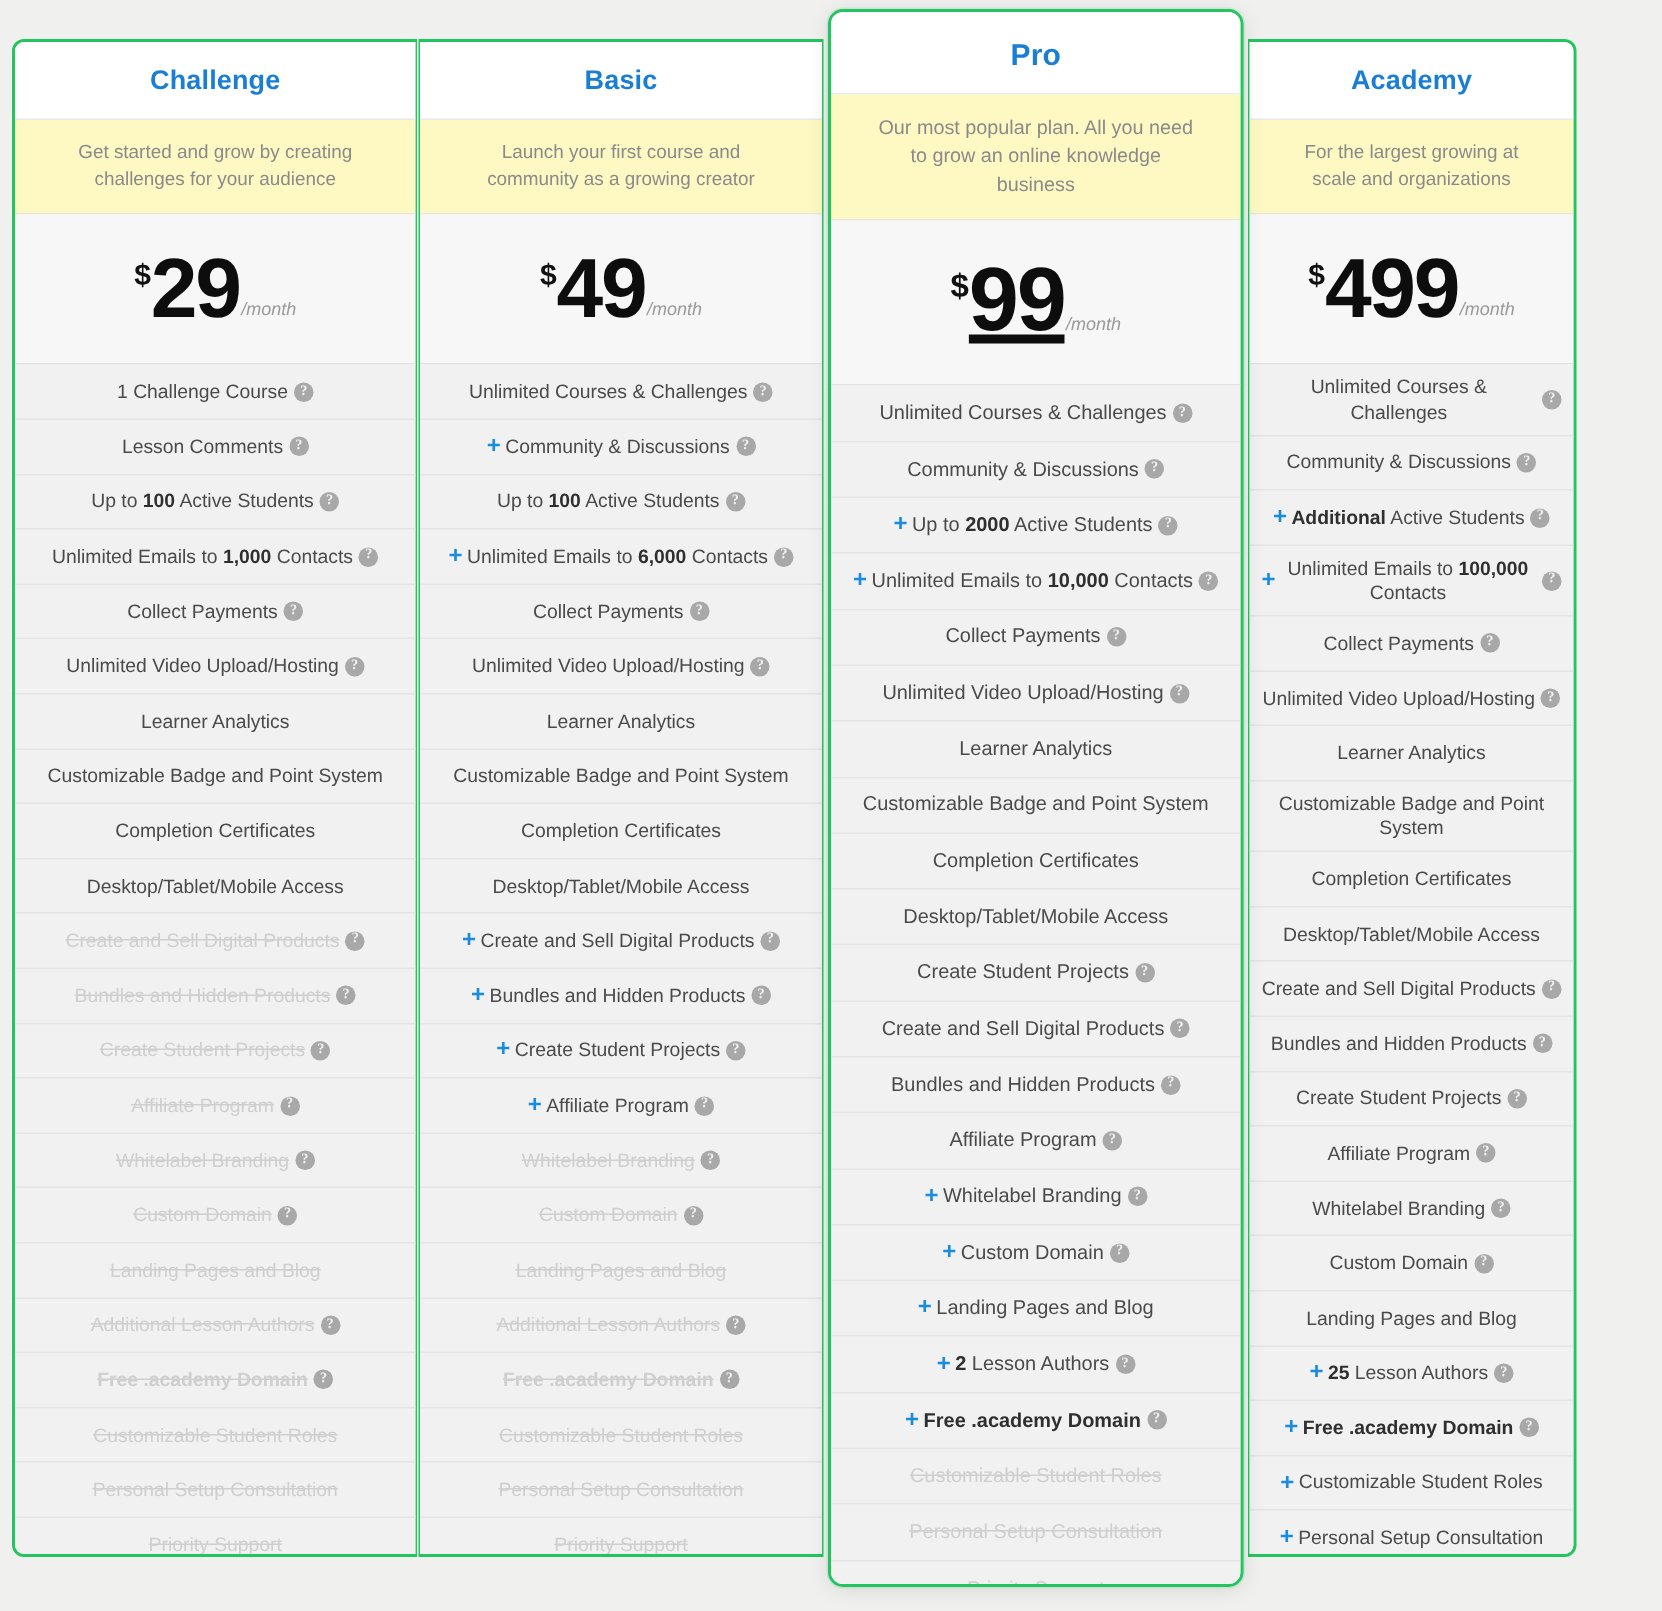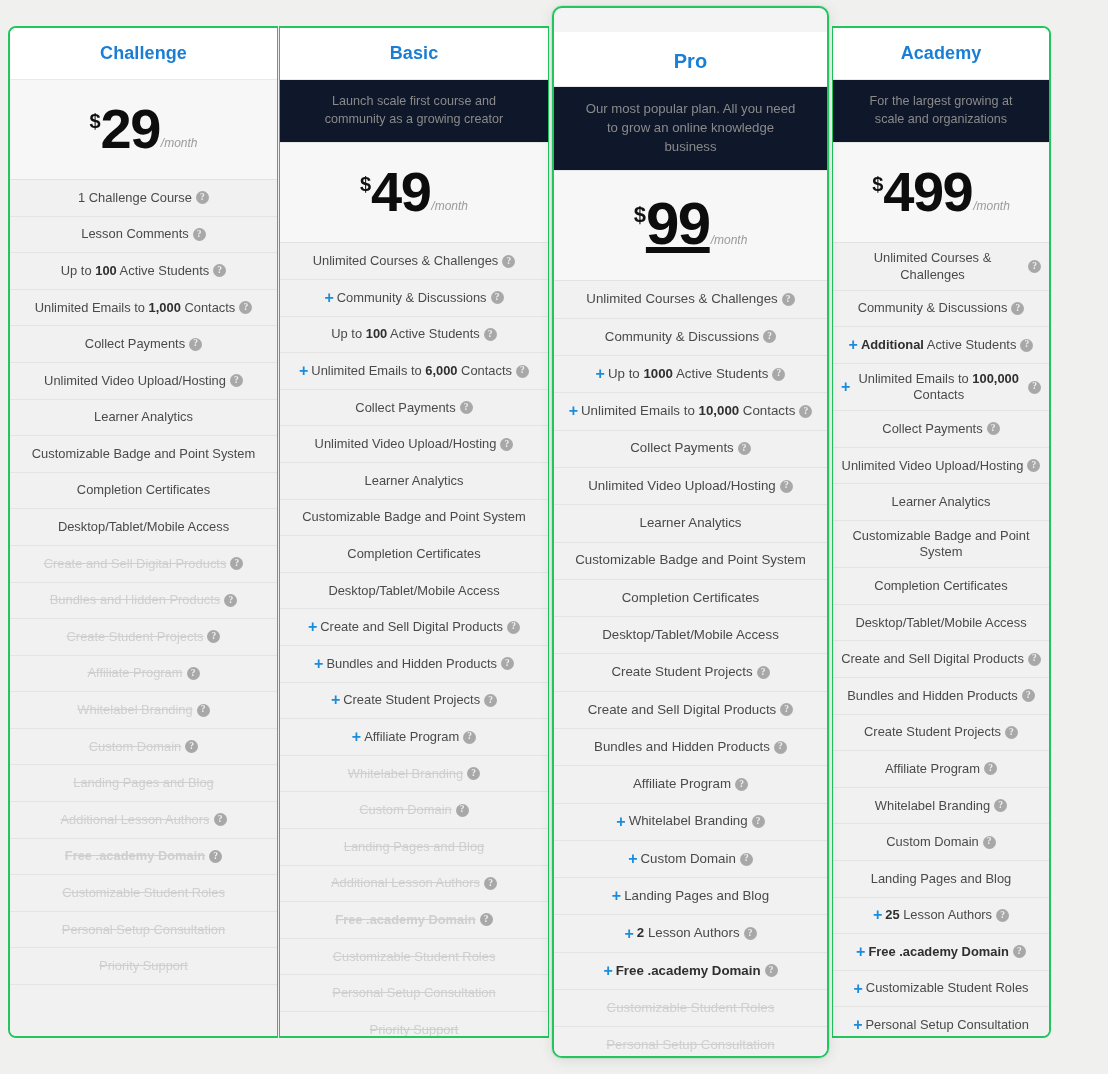--- a/index.html
+++ b/index.html
@@ -59,33 +59,33 @@
   }
 
   
   .plan-head {
     background: #ffffff;
     text-align: center;
     padding: 16px 10px 15px;
     border-bottom: 1px solid #e9e9e9;
     flex: 0 0 auto;
   }
-  .featured .plan-head { padding: 18px 10px 14px; margin-top: 24px; }
+  .featured .plan-head { padding: 18px 10px 14px; }
 
   .plan-name {
     color: #1a7fd4;
     font-size: 18px;
     font-weight: bold;
     letter-spacing: 0.1px;
     line-height: 1.1;
   }
   .featured .plan-name { font-size: 20px; }
 
   .plan-tagline-wrap {
-    background: #0f172a;
+    background: #fef9c3;
     text-align: center;
     padding: 12px 30px 14px;
     border-bottom: 1px solid #e6e6e6;
     flex: 0 0 auto;
     min-height: 62px;
     display: flex;
     align-items: flex-end;
     justify-content: center;
   }
   .plan-tagline {
@@ -207,20 +207,23 @@
   .feature-text { display: inline; }
 </style>
 </head>
 <body>
 
 <div id="pricing-table">
     <div class="plan-card col-0">
       <div class="plan-head">
         <div class="plan-name">Challenge</div>
       </div>
+      <div class="plan-tagline-wrap">
+        <div class="plan-tagline">Get started and grow by creating challenges for your audience</div>
+      </div>
       <div class="plan-price-wrap">
         <div class="price-line">
           <span class="price-currency">$</span>
           <span class="price-amount">29</span>
           <span class="price-period">/month</span>
         </div>
       </div>
       <ul class="features">
         <li class="feature-row">
           <span class="feature-inner">
@@ -346,21 +349,21 @@
             <span class="feature-text">Priority Support</span>
           </span>
         </li>
       </ul>
     </div>
     <div class="plan-card col-1">
       <div class="plan-head">
         <div class="plan-name">Basic</div>
       </div>
       <div class="plan-tagline-wrap">
-        <div class="plan-tagline">Launch scale first course and community as a growing creator</div>
+        <div class="plan-tagline">Launch your first course and community as a growing creator</div>
       </div>
       <div class="plan-price-wrap">
         <div class="price-line">
           <span class="price-currency">$</span>
           <span class="price-amount">49</span>
           <span class="price-period">/month</span>
         </div>
       </div>
       <ul class="features">
         <li class="feature-row">
@@ -518,21 +521,21 @@
         </li>
         <li class="feature-row">
           <span class="feature-inner">
             <span class="feature-text">Community &amp; Discussions</span>
             <span class="help-icon">?</span>
           </span>
         </li>
         <li class="feature-row">
           <span class="feature-inner">
             <span class="plus-icon">+</span>
-            <span class="feature-text">Up to <b>1000</b> Active Students</span>
+            <span class="feature-text">Up to <b>2000</b> Active Students</span>
             <span class="help-icon">?</span>
           </span>
         </li>
         <li class="feature-row">
           <span class="feature-inner">
             <span class="plus-icon">+</span>
             <span class="feature-text">Unlimited Emails to <b>10,000</b> Contacts</span>
             <span class="help-icon">?</span>
           </span>
         </li>

